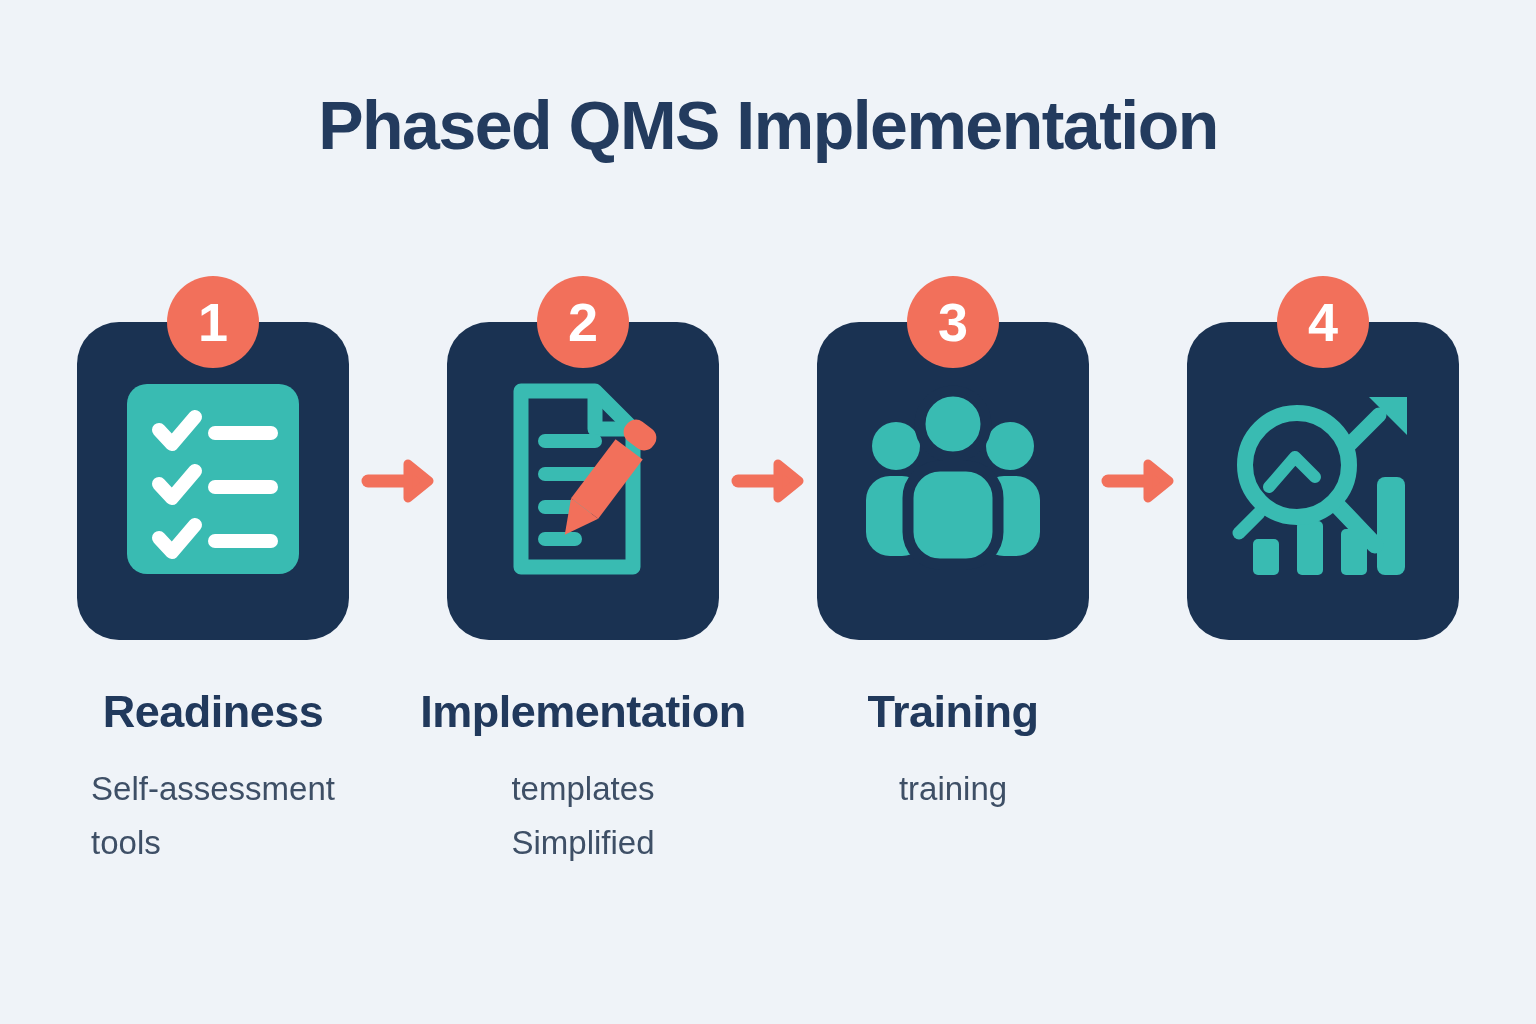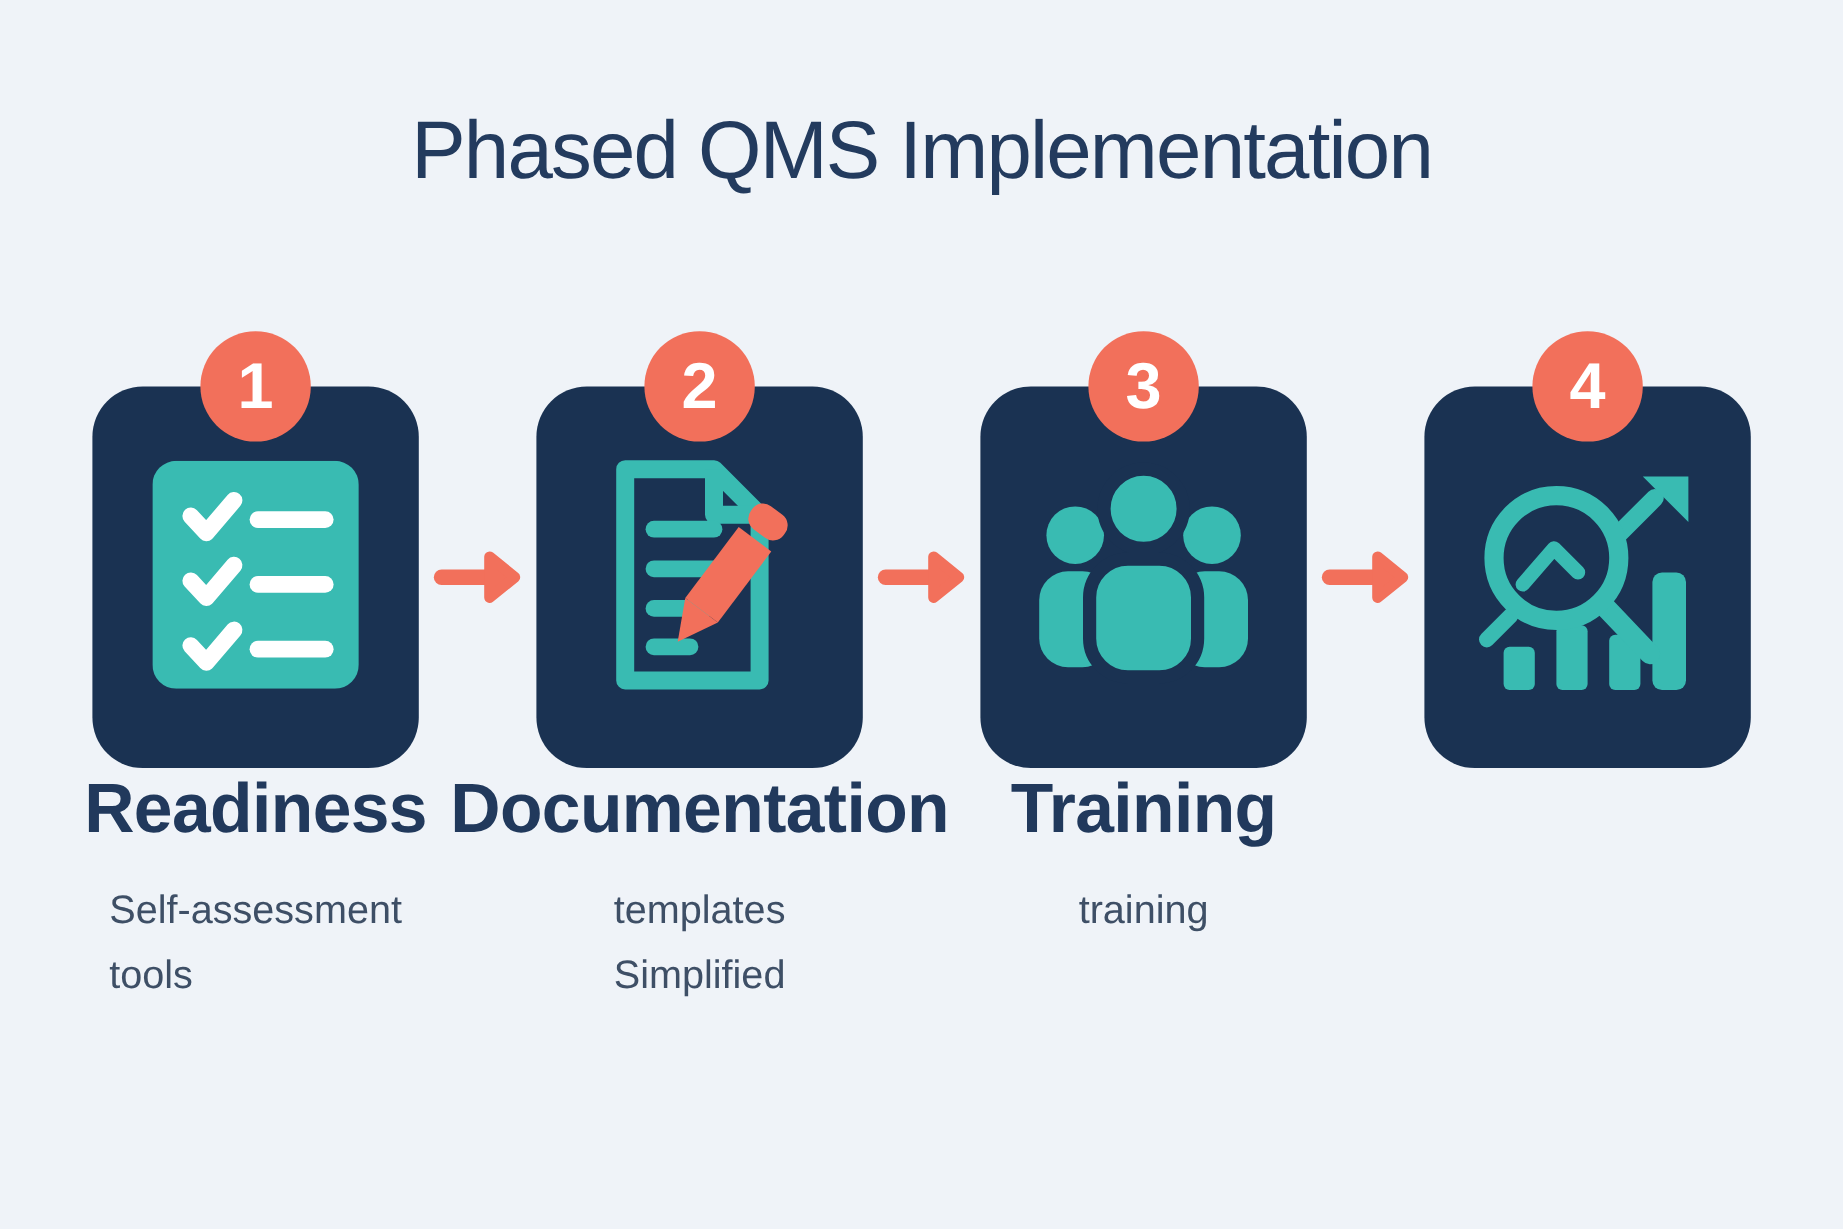--- a/index.html
+++ b/index.html
@@ -9,21 +9,21 @@
     font-family: "Liberation Sans", "DejaVu Sans", sans-serif;
     position: relative;
   }
   .page-title {
     position: absolute;
     top: 86px;
     left: 0;
     width: 100%;
     text-align: center;
     font-size: 68px;
-    font-weight: 400;
+    font-weight: 700;
     letter-spacing: -1.5px;
     color: #233B5E;
   }
   .phases-row {
     position: absolute;
     top: 322px;
     left: 0;
     width: 100%;
     display: flex;
     justify-content: center;
@@ -56,21 +56,22 @@
   .phase-card {
     width: 272px;
     height: 318px;
     border-radius: 42px;
     background: #1A3252;
     display: flex;
     align-items: center;
     justify-content: center;
   }
   .phase-name {
-    font-size: 58px;
+    margin-top: 46px;
+    font-size: 45px;
     font-weight: 700;
     letter-spacing: -0.5px;
     color: #21395C;
     white-space: nowrap;
     width: max-content;
     text-align: right;
   }
   .phase-desc {
     margin-top: 24px;
     font-size: 33px;
@@ -144,21 +145,21 @@
             <line x1="62" y1="160" x2="92" y2="160"></line>
           </g>
           <g transform="translate(163,48) rotate(37)">
             <rect x="-17" y="-2" width="34" height="24" rx="11" fill="#F2705B"></rect>
             <rect x="-17" y="28" width="34" height="74" fill="#F2705B"></rect>
             <path d="M-17,102 L17,102 L0,135 Z" fill="#F2705B"></path>
           </g>
         </svg>
       </span>
     </div>
-    <div class="phase-name">Documentation</div>
+    <div class="phase-name">Implementation</div>
     <div class="phase-desc">
       <span>templates</span>
       <span>Simplified</span>
     </div>
   </div>
 
   <div class="arrow-cell">
     <svg width="74" height="48" viewBox="0 0 74 48">
       <line x1="7" y1="24" x2="46" y2="24" stroke="#F2705B" stroke-width="13" stroke-linecap="round"></line>
       <path d="M47,7 L68,24 L47,41 Z" fill="#F2705B" stroke="#F2705B" stroke-width="9" stroke-linejoin="round"></path>

